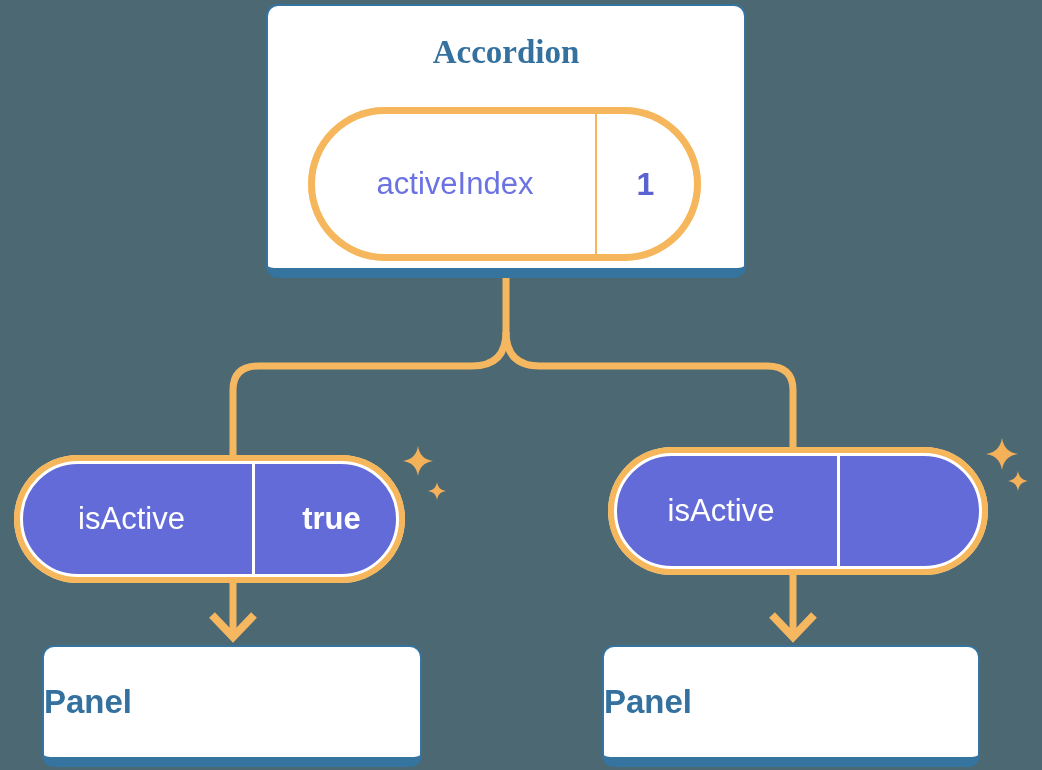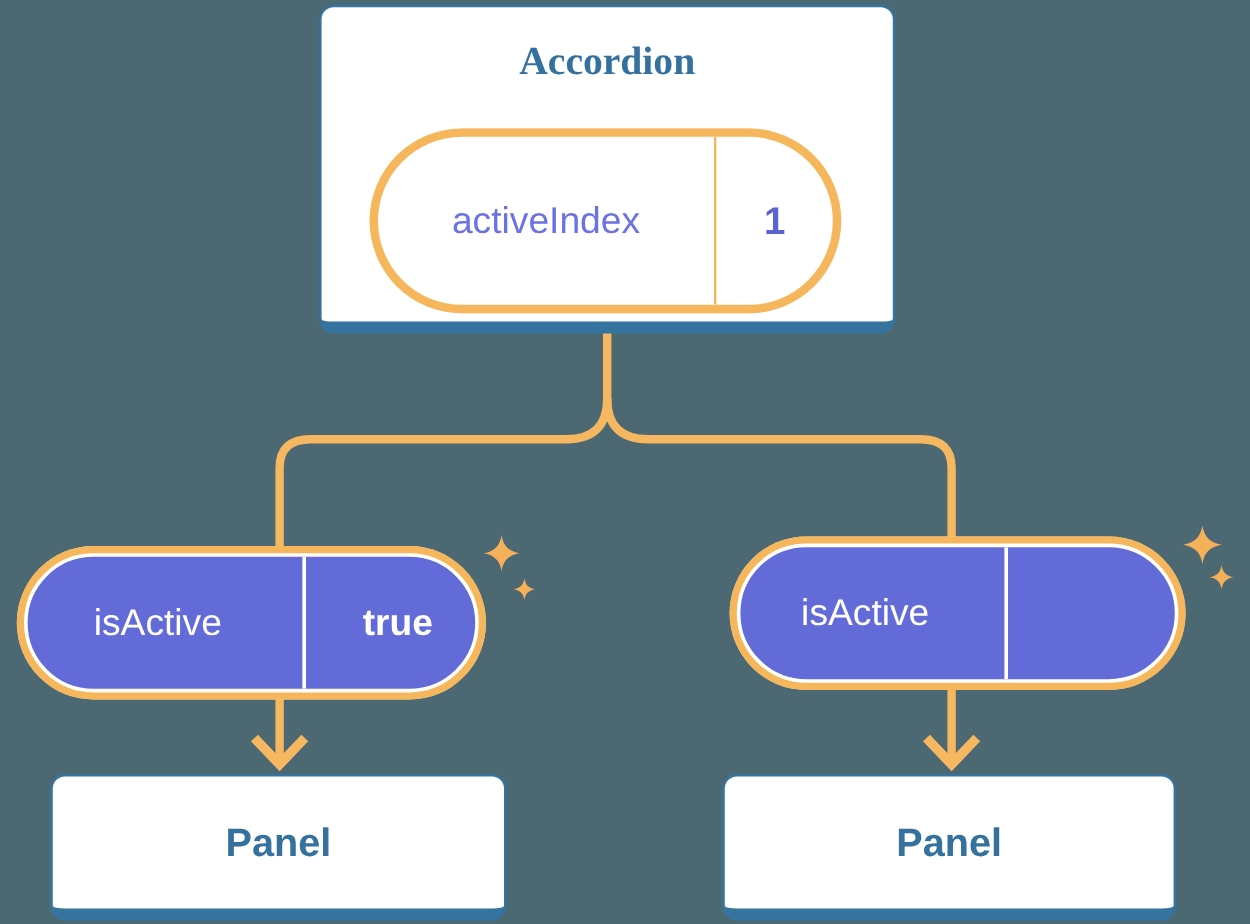--- a/index.html
+++ b/index.html
@@ -8,21 +8,21 @@
     background:#4C6872;font-family:"Liberation Sans",sans-serif;
   }
   
   .card{
     position:absolute;background:#ffffff;box-sizing:border-box;
     border:2px solid #35749E;border-bottom-width:10px;border-radius:12px;
     z-index:2;
   }
   .card-title{color:#35719F;font-size:33px;font-weight:600;text-align:center;}
   #accordion-card .card-title{padding-top:28px;font-family:Liberation Serif, serif;}
-  .panel-card{display:flex;align-items:center;justify-content:center;}
+  .panel-card{display:flex;align-items:center;justify-content:flex-start;}
 
   
   #connector-layer{position:absolute;left:0;top:0;z-index:1;}
 
   
   .pill-outer{position:absolute;background:#FBDCAB;border-radius:999px;box-sizing:border-box;z-index:3;}
   .pill-mid{width:100%;height:100%;background:#F6B75C;border-radius:999px;box-sizing:border-box;}
   .pill-inner{width:100%;height:100%;border-radius:999px;box-sizing:border-box;display:flex;align-items:stretch;overflow:hidden;}
   .cell{display:flex;align-items:center;justify-content:center;white-space:nowrap;}
   .state-pill .pill-mid{padding:7px;}

